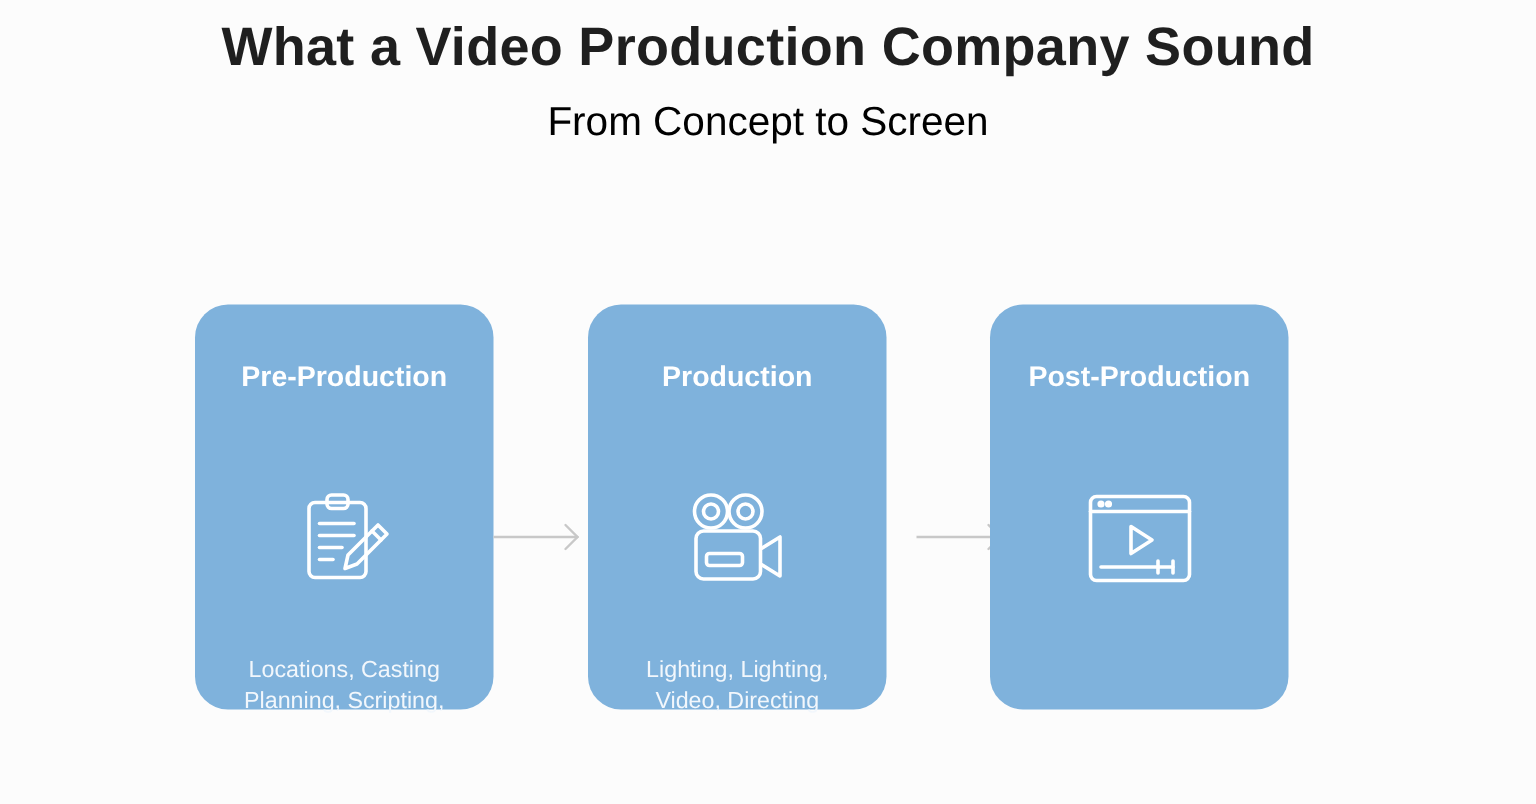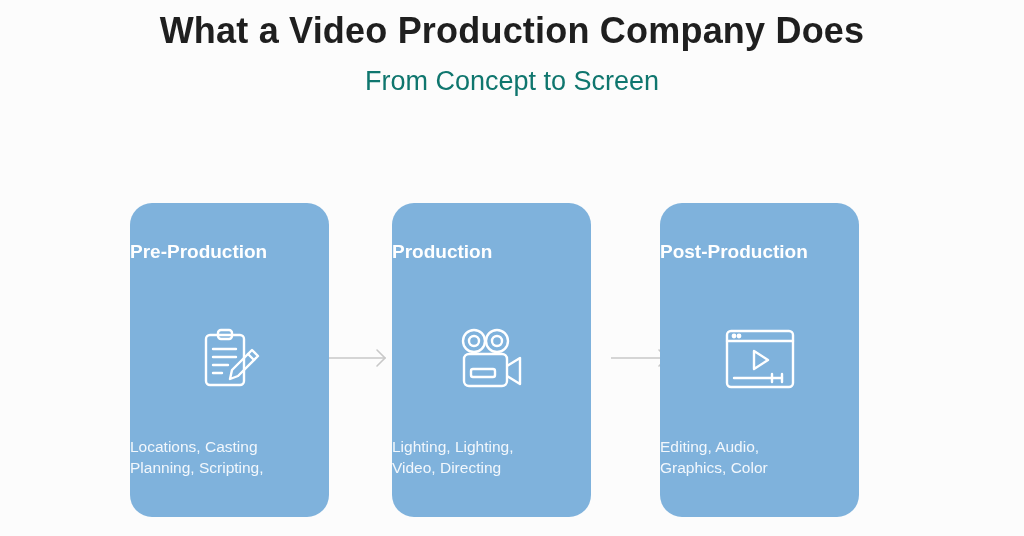--- a/index.html
+++ b/index.html
@@ -9,45 +9,45 @@
     font-family: "Liberation Sans", "DejaVu Sans", sans-serif;
     position: relative;
   }
   .title {
     position: absolute; left: 0; right: 0; top: 10px;
     text-align: center; font-size: 36px; font-weight: bold; color: #1f1f1f;
     letter-spacing: 0.2px;
   }
   .subtitle {
     position: absolute; left: 0; right: 0; top: 66px;
-    text-align: center; font-size: 27px; color: #0f766e;
+    text-align: center; font-size: 27px; color: #000000;
   }
   .card {
-    position: absolute; top: 203px; width: 199px; height: 314px;
+    position: absolute; top: 203px; width: 199px; height: 270px;
     background: #7fb2dc; border-radius: 22px;
-    color: #ffffff; text-align: left;
+    color: #ffffff; text-align: center;
   }
   .card-title {
     position: absolute; left: 0; right: 0; top: 38px;
     font-size: 19px; font-weight: bold;
   }
   .card-icon {
     position: absolute; left: 50%; top: 118px; width: 76px; height: 76px;
     margin-left: -38px;
   }
   .card-desc {
     position: absolute; left: 0; right: 0; top: 233px;
     font-size: 15.5px; line-height: 21px; color: #f2f7fc;
   }
   .arrow { position: absolute; top: 348px; width: 60px; height: 20px; }
 </style>
 </head>
 <body>
 
-<div class="title">What a Video Production Company Does</div>
+<div class="title">What a Video Production Company Sound</div>
 <div class="subtitle">From Concept to Screen</div>
 
 <div class="card" style="left:130px;">
   <div class="card-title">Pre-Production</div>
   <svg class="card-icon" viewBox="0 0 76 76" fill="none" stroke="#ffffff" stroke-width="2.4" stroke-linejoin="round" stroke-linecap="round">
     <rect x="14" y="14" width="38" height="50" rx="4"></rect>
     <rect x="26" y="9" width="14" height="9" rx="3"></rect>
     <line x1="21" y1="28" x2="44" y2="28"></line>
     <line x1="21" y1="36" x2="44" y2="36"></line>
     <line x1="21" y1="44" x2="36" y2="44"></line>
@@ -93,17 +93,13 @@
   <svg class="card-icon" viewBox="0 0 76 76" fill="none" stroke="#ffffff" stroke-width="2.4" stroke-linejoin="round" stroke-linecap="round">
     <rect x="5" y="10" width="66" height="56" rx="4"></rect>
     <line x1="5" y1="20" x2="71" y2="20"></line>
     <circle cx="12" cy="15" r="1.2" fill="#ffffff"></circle>
     <circle cx="17" cy="15" r="1.2" fill="#ffffff"></circle>
     <path d="M32 30 L46 39 L32 48 Z"></path>
     <line x1="12" y1="57" x2="60" y2="57"></line>
     <line x1="50" y1="53" x2="50" y2="61"></line>
     <line x1="60" y1="53" x2="60" y2="61"></line>
   </svg>
-  <div class="card-desc">
-    <div>Editing, Audio,</div>
-    <div>Graphics, Color</div>
-  </div>
 </div>
 
 </body></html>

